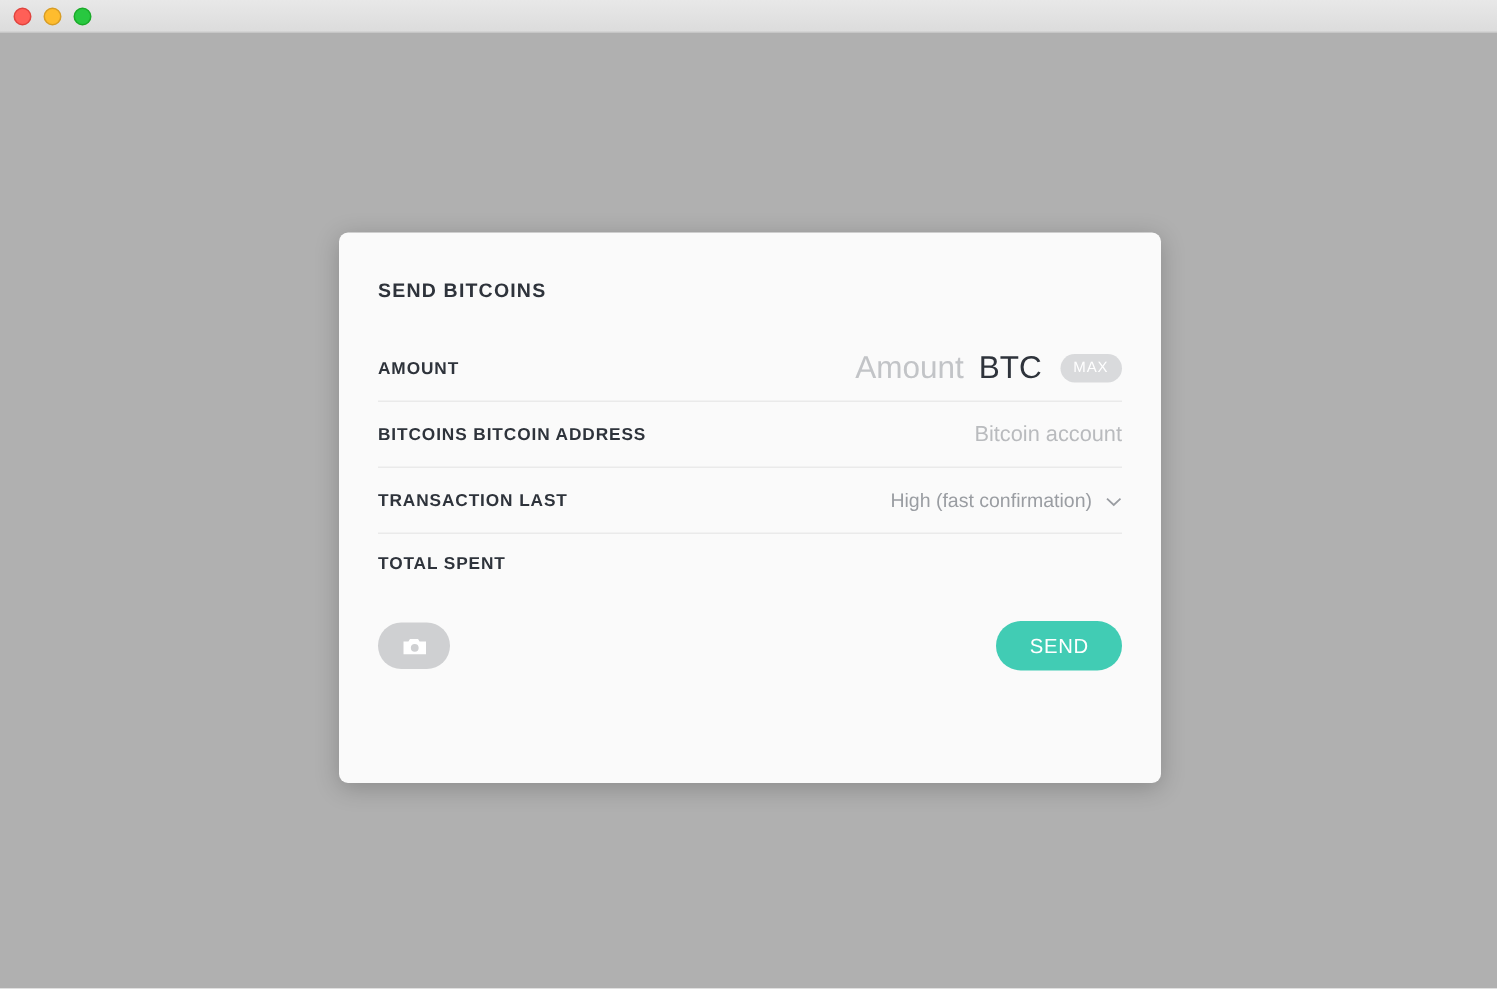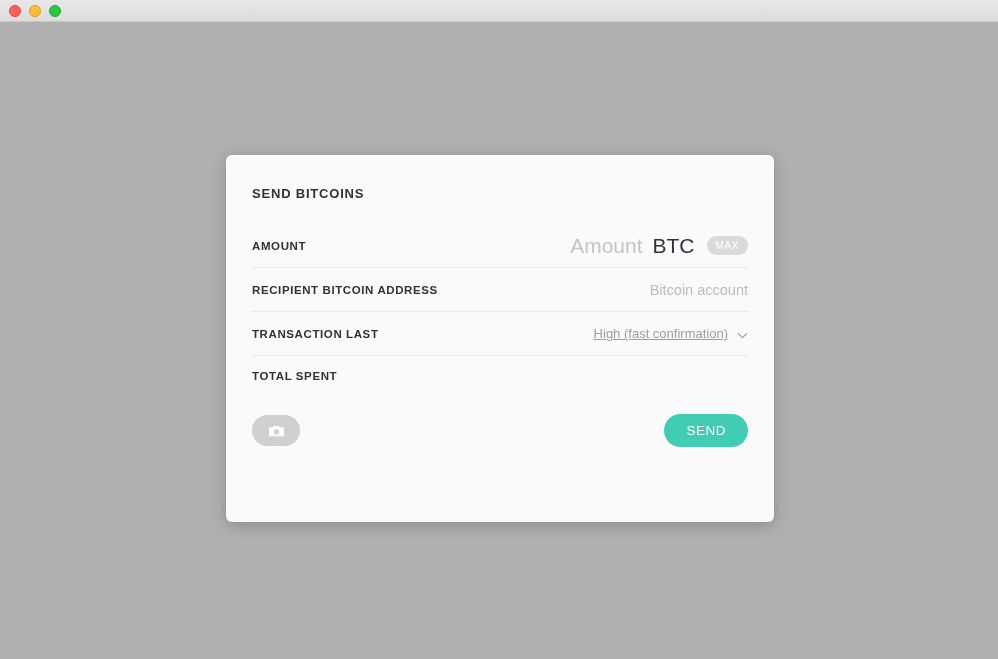--- a/index.html
+++ b/index.html
@@ -142,21 +142,21 @@
   .mright { display:flex; align-items:center; }
 
   .amount-ph { font-size:21px; color:#c2c4c7; font-weight:300; }
   .amount-unit { font-size:21px; color:#2e333b; font-weight:400; margin-left:10px; }
   .max-pill {
     margin-left:12px; background:#d9dadc; color:#ffffff; border-radius:11px;
     font-size:10px; letter-spacing:.6px; padding:4px 9px; cursor:pointer;
   }
   .addr-ph { font-size:14.5px; color:#b9bbbe; }
   .debit-val { font-size:14.5px; color:#2e333b; }
-  .fees-val { font-size:13px; color:#9a9da2;text-decoration:underline; }
+  .fees-val { font-size:13px; color:#9a9da2; }
   .chev { margin-left:9px; }
   .debit-dot { width:8px; height:8px; border-radius:50%; background:#4aa8c8; margin-left:14px; }
   .total-val { font-size:13px; color:#6d7177; }
   .mrow.total { border-bottom:none; height:40px; }
 
   .modal-actions {
     display:flex; align-items:center; margin-top:18px;
   }
   .camera-btn {
     width:48px; height:31px; border-radius:16px; background:#cfd0d2;
@@ -336,21 +336,21 @@
     <div class="mrow first">
       <span class="mlabel">AMOUNT</span>
       <span class="mright">
         <span class="amount-ph">Amount</span>
         <span class="amount-unit">BTC</span>
         <span class="max-pill">MAX</span>
       </span>
     </div>
 
     <div class="mrow">
-      <span class="mlabel">RECIPIENT BITCOIN ADDRESS</span>
+      <span class="mlabel">BITCOINS BITCOIN ADDRESS</span>
       <span class="addr-ph">Bitcoin account</span>
     </div>
 
 
     <div class="mrow">
       <span class="mlabel">TRANSACTION LAST</span>
       <span class="mright">
         <span class="fees-val">High (fast confirmation)</span>
         <span class="chev">
           <svg width="11" height="7" viewBox="0 0 11 7">

